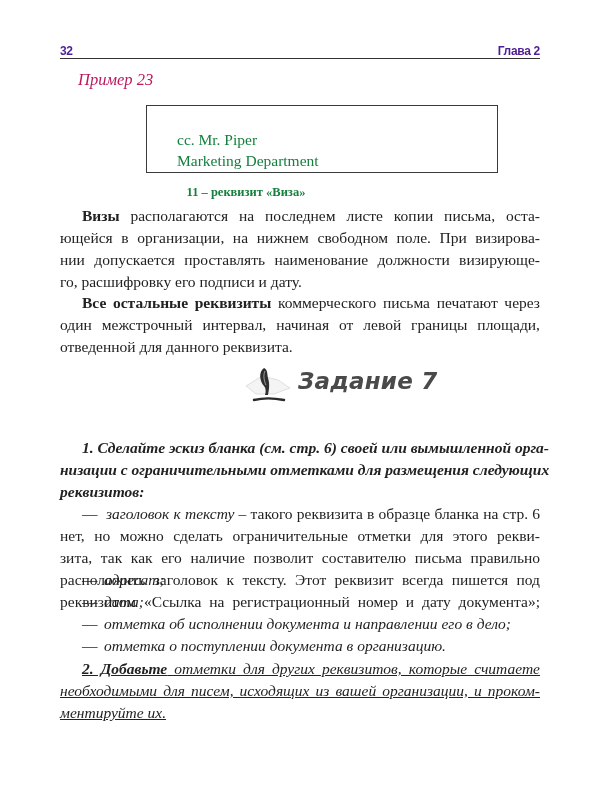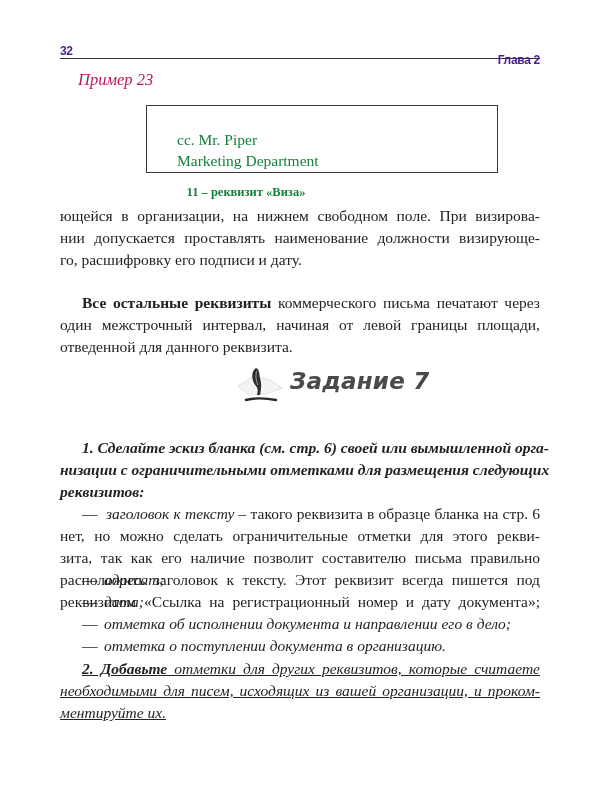--- a/index.html
+++ b/index.html
@@ -5,21 +5,21 @@
   html, body { margin: 0; padding: 0; background: #ffffff; }
   body { width: 600px; height: 800px; position: relative; overflow: hidden; color: #1a1a1a; }
 
   .running-head {
     position: absolute; left: 60px; top: 44px; width: 480px; height: 14px;
     border-bottom: 1.5px solid #333;
     font-family: "Liberation Sans", sans-serif; font-size: 12px; font-weight: bold;
     font-stretch: condensed; color: #4c1d95;
   }
   .running-head .pnum { position: absolute; left: 0; top: 0; letter-spacing: -0.3px; }
-  .running-head .chap { position: absolute; right: 0; top: 9px; letter-spacing: -0.3px; }
+  .running-head .chap { position: absolute; right: 0; top: 0; letter-spacing: -0.3px; }
 
   .example-label {
     position: absolute; left: 78px; top: 70px;
     font-family: "Liberation Serif", serif; font-style: italic; font-size: 16.5px; color: #be185d;
   }
 
   .example-box {
     position: absolute; left: 146px; top: 105px; width: 350px; height: 66px;
     border: 1.6px solid #3a3a3a;
   }
@@ -43,21 +43,21 @@
   .para .line { display: block; text-align-last: justify; white-space: nowrap; }
   .para .line.last { text-align-last: left; }
   .para .indent { padding-left: 22px; }
   .para b { font-weight: bold; }
   .para i { font-style: italic; }
 
   .p-visa { top: 205px; }
   .p-rest { top: 292px; }
 
   .task-header {
-    position: absolute; left: 236px; top: 362px; height: 44px; width: 200px;
+    position: absolute; left: 244px; top: 362px; height: 44px; width: 200px;
   }
   .task-header .quill { position: absolute; left: 0; top: 0; width: 48px; height: 44px; }
   .task-header .task-title {
     position: absolute; left: 54px; top: 6px;
     font-family: "DejaVu Sans", sans-serif; font-style: italic; font-weight: bold;
     font-size: 23px; color: #4a4a4a; letter-spacing: 0.2px; white-space: nowrap;
   }
 
   .p-task1 { top: 437px; font-style: italic; }
   .p-task1 .bi { font-weight: bold; font-style: italic; }
@@ -81,20 +81,21 @@
 <div class="example-label">Пример 23</div>
 
 <div class="example-box">
   <div class="line l1">cc. Mr. Piper</div>
   <div class="line l2">Marketing Department</div>
 </div>
 
 <div class="section-title">11 – реквизит «Виза»</div>
 
 <div class="para p-visa">
+  <span class="line indent"><b>Визы</b><span> располагаются на последнем листе копии письма, оста-</span></span>
   <span class="line">ющейся в организации, на нижнем свободном поле. При визирова-</span>
   <span class="line">нии допускается проставлять наименование должности визирующе-</span>
   <span class="line last">го, расшифровку его подписи и дату.</span>
 </div>
 
 <div class="para p-rest">
   <span class="line indent"><b>Все остальные реквизиты</b><span> коммерческого письма печатают через</span></span>
   <span class="line">один межстрочный интервал, начиная от левой границы площади,</span>
   <span class="line last">отведенной для данного реквизита.</span>
 </div>

